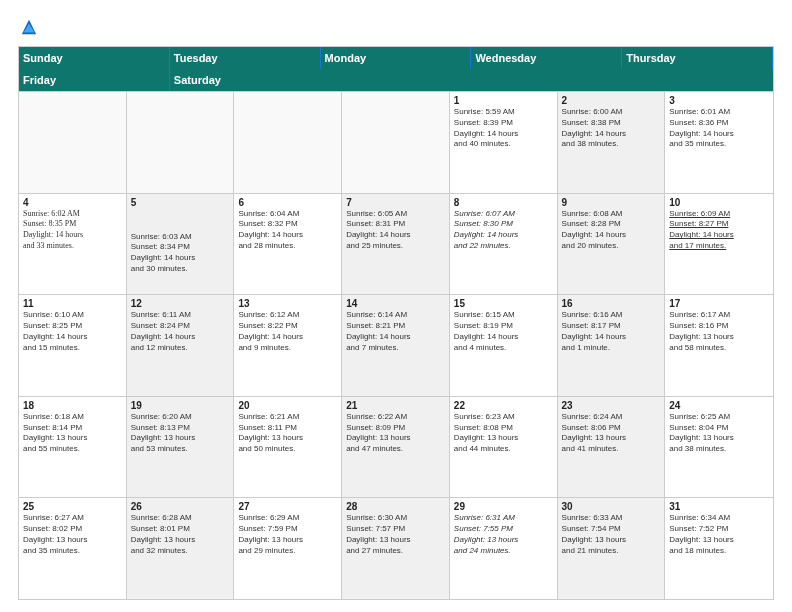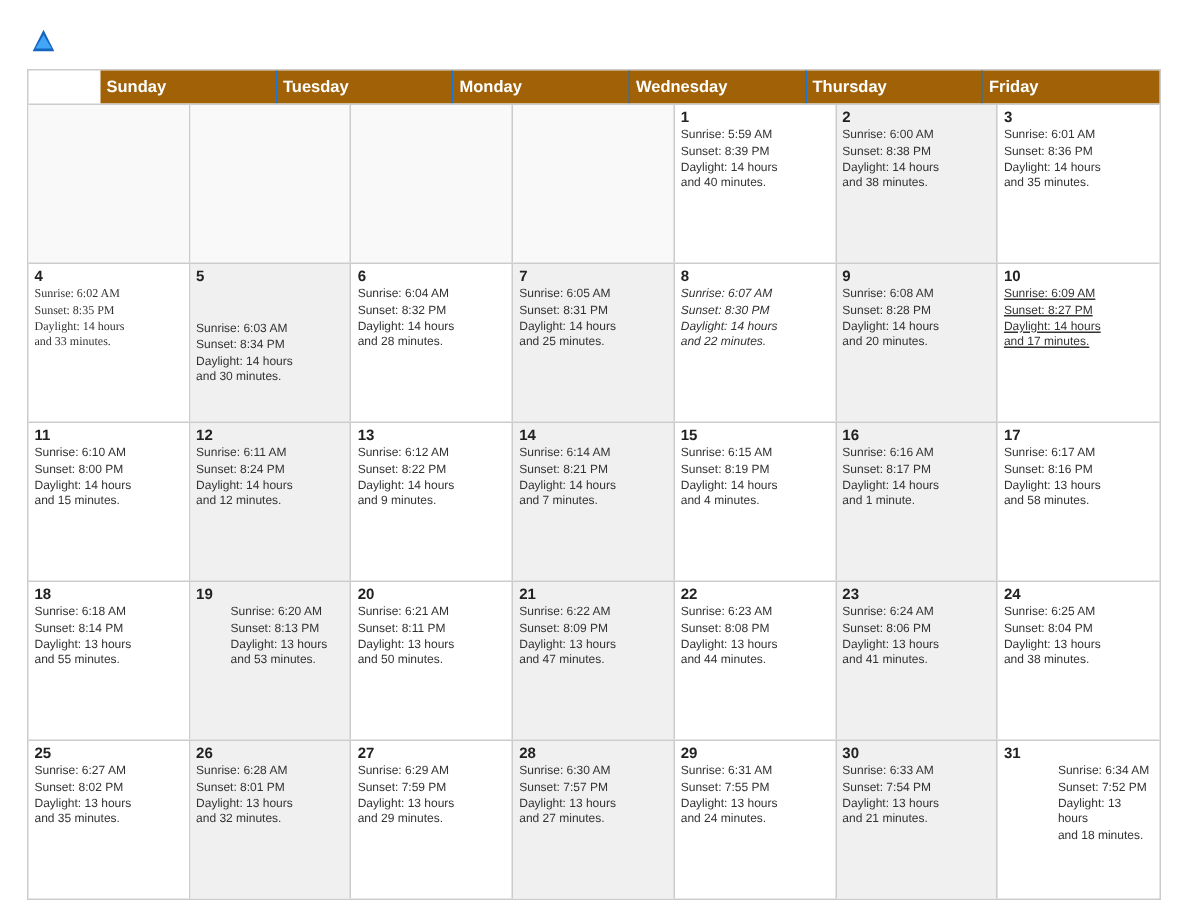--- a/index.html
+++ b/index.html
@@ -61,23 +61,22 @@
       color: #444;
     }
     .calendar {
       flex: 1;
       display: flex;
       flex-direction: column;
       border: 1px solid #ccc;
     }
     .cal-header {
       display: grid;
-      grid-template-columns: repeat(6, 1fr);
-      background: #a16207;
-      margin-left: 48px;
+      grid-template-columns: repeat(5, 1fr);
+      background: #0f766e;
     }
     .cal-header-cell {
       color: #fff;
       font-size: 11px;
       font-weight: bold;
       padding: 5px 4px;
       text-align: left;
       border-right: 1px solid #1976d2;
     }
     .cal-header-cell:last-child { border-right: none; }
@@ -138,20 +137,21 @@
   </div>
 
   <div class="calendar">
     <div class="cal-header">
     <div class="cal-header-cell">Sunday</div>
         <div class="cal-header-cell">Tuesday</div>
         <div class="cal-header-cell">Monday</div>
         <div class="cal-header-cell">Wednesday</div>
         <div class="cal-header-cell">Thursday</div>
         <div class="cal-header-cell">Friday</div>
+        <div class="cal-header-cell">Saturday</div>
       </div>
     <div class="cal-body">
     <div class="cal-row">
           <div class="cal-cell empty"></div>
           <div class="cal-cell empty"></div>
           <div class="cal-cell empty"></div>
           <div class="cal-cell empty"></div>
           <div class="cal-cell">
             <span class="day-num">1</span>
             <div class="cell-text" style="white-space: pre-line;">Sunrise: 5:59 AM
@@ -222,21 +222,21 @@
             <div class="cell-text" style="white-space: pre-line; text-decoration: underline;">Sunrise: 6:09 AM
 Sunset: 8:27 PM
 Daylight: 14 hours
 and 17 minutes.</div>
           </div>
         </div>
         <div class="cal-row">
           <div class="cal-cell">
             <span class="day-num">11</span>
             <div class="cell-text" style="white-space: pre-line;">Sunrise: 6:10 AM
-Sunset: 8:00 PM
+Sunset: 8:25 PM
 Daylight: 14 hours
 and 15 minutes.</div>
           </div>
           <div class="cal-cell shaded">
             <span class="day-num">12</span>
             <div class="cell-text" style="white-space: pre-line;">Sunrise: 6:11 AM
 Sunset: 8:24 PM
 Daylight: 14 hours
 and 12 minutes.</div>
           </div>
@@ -279,21 +279,21 @@
         <div class="cal-row">
           <div class="cal-cell">
             <span class="day-num">18</span>
             <div class="cell-text" style="white-space: pre-line;">Sunrise: 6:18 AM
 Sunset: 8:14 PM
 Daylight: 13 hours
 and 55 minutes.</div>
           </div>
           <div class="cal-cell shaded">
             <span class="day-num">19</span>
-            <div class="cell-text" style="white-space: pre-line; margin-left: 23px;">Sunrise: 6:20 AM
+            <div class="cell-text" style="white-space: pre-line;">Sunrise: 6:20 AM
 Sunset: 8:13 PM
 Daylight: 13 hours
 and 53 minutes.</div>
           </div>
           <div class="cal-cell">
             <span class="day-num">20</span>
             <div class="cell-text" style="white-space: pre-line;">Sunrise: 6:21 AM
 Sunset: 8:11 PM
 Daylight: 13 hours
 and 50 minutes.</div>
@@ -351,35 +351,35 @@
           </div>
           <div class="cal-cell shaded">
             <span class="day-num">28</span>
             <div class="cell-text" style="white-space: pre-line;">Sunrise: 6:30 AM
 Sunset: 7:57 PM
 Daylight: 13 hours
 and 27 minutes.</div>
           </div>
           <div class="cal-cell">
             <span class="day-num">29</span>
-            <div class="cell-text" style="white-space: pre-line;">Sunrise: 6:31 AM
+            <div class="cell-text" style="white-space: pre-line; font-style: italic;">Sunrise: 6:31 AM
 Sunset: 7:55 PM
 Daylight: 13 hours
 and 24 minutes.</div>
           </div>
           <div class="cal-cell shaded">
             <span class="day-num">30</span>
             <div class="cell-text" style="white-space: pre-line;">Sunrise: 6:33 AM
 Sunset: 7:54 PM
 Daylight: 13 hours
 and 21 minutes.</div>
           </div>
           <div class="cal-cell">
             <span class="day-num">31</span>
-            <div class="cell-text" style="white-space: pre-line; margin-left: 36px;">Sunrise: 6:34 AM
+            <div class="cell-text" style="white-space: pre-line;">Sunrise: 6:34 AM
 Sunset: 7:52 PM
 Daylight: 13 hours
 and 18 minutes.</div>
           </div>
         </div>
       </div>
   </div>
 </div>
 
 </body></html>

